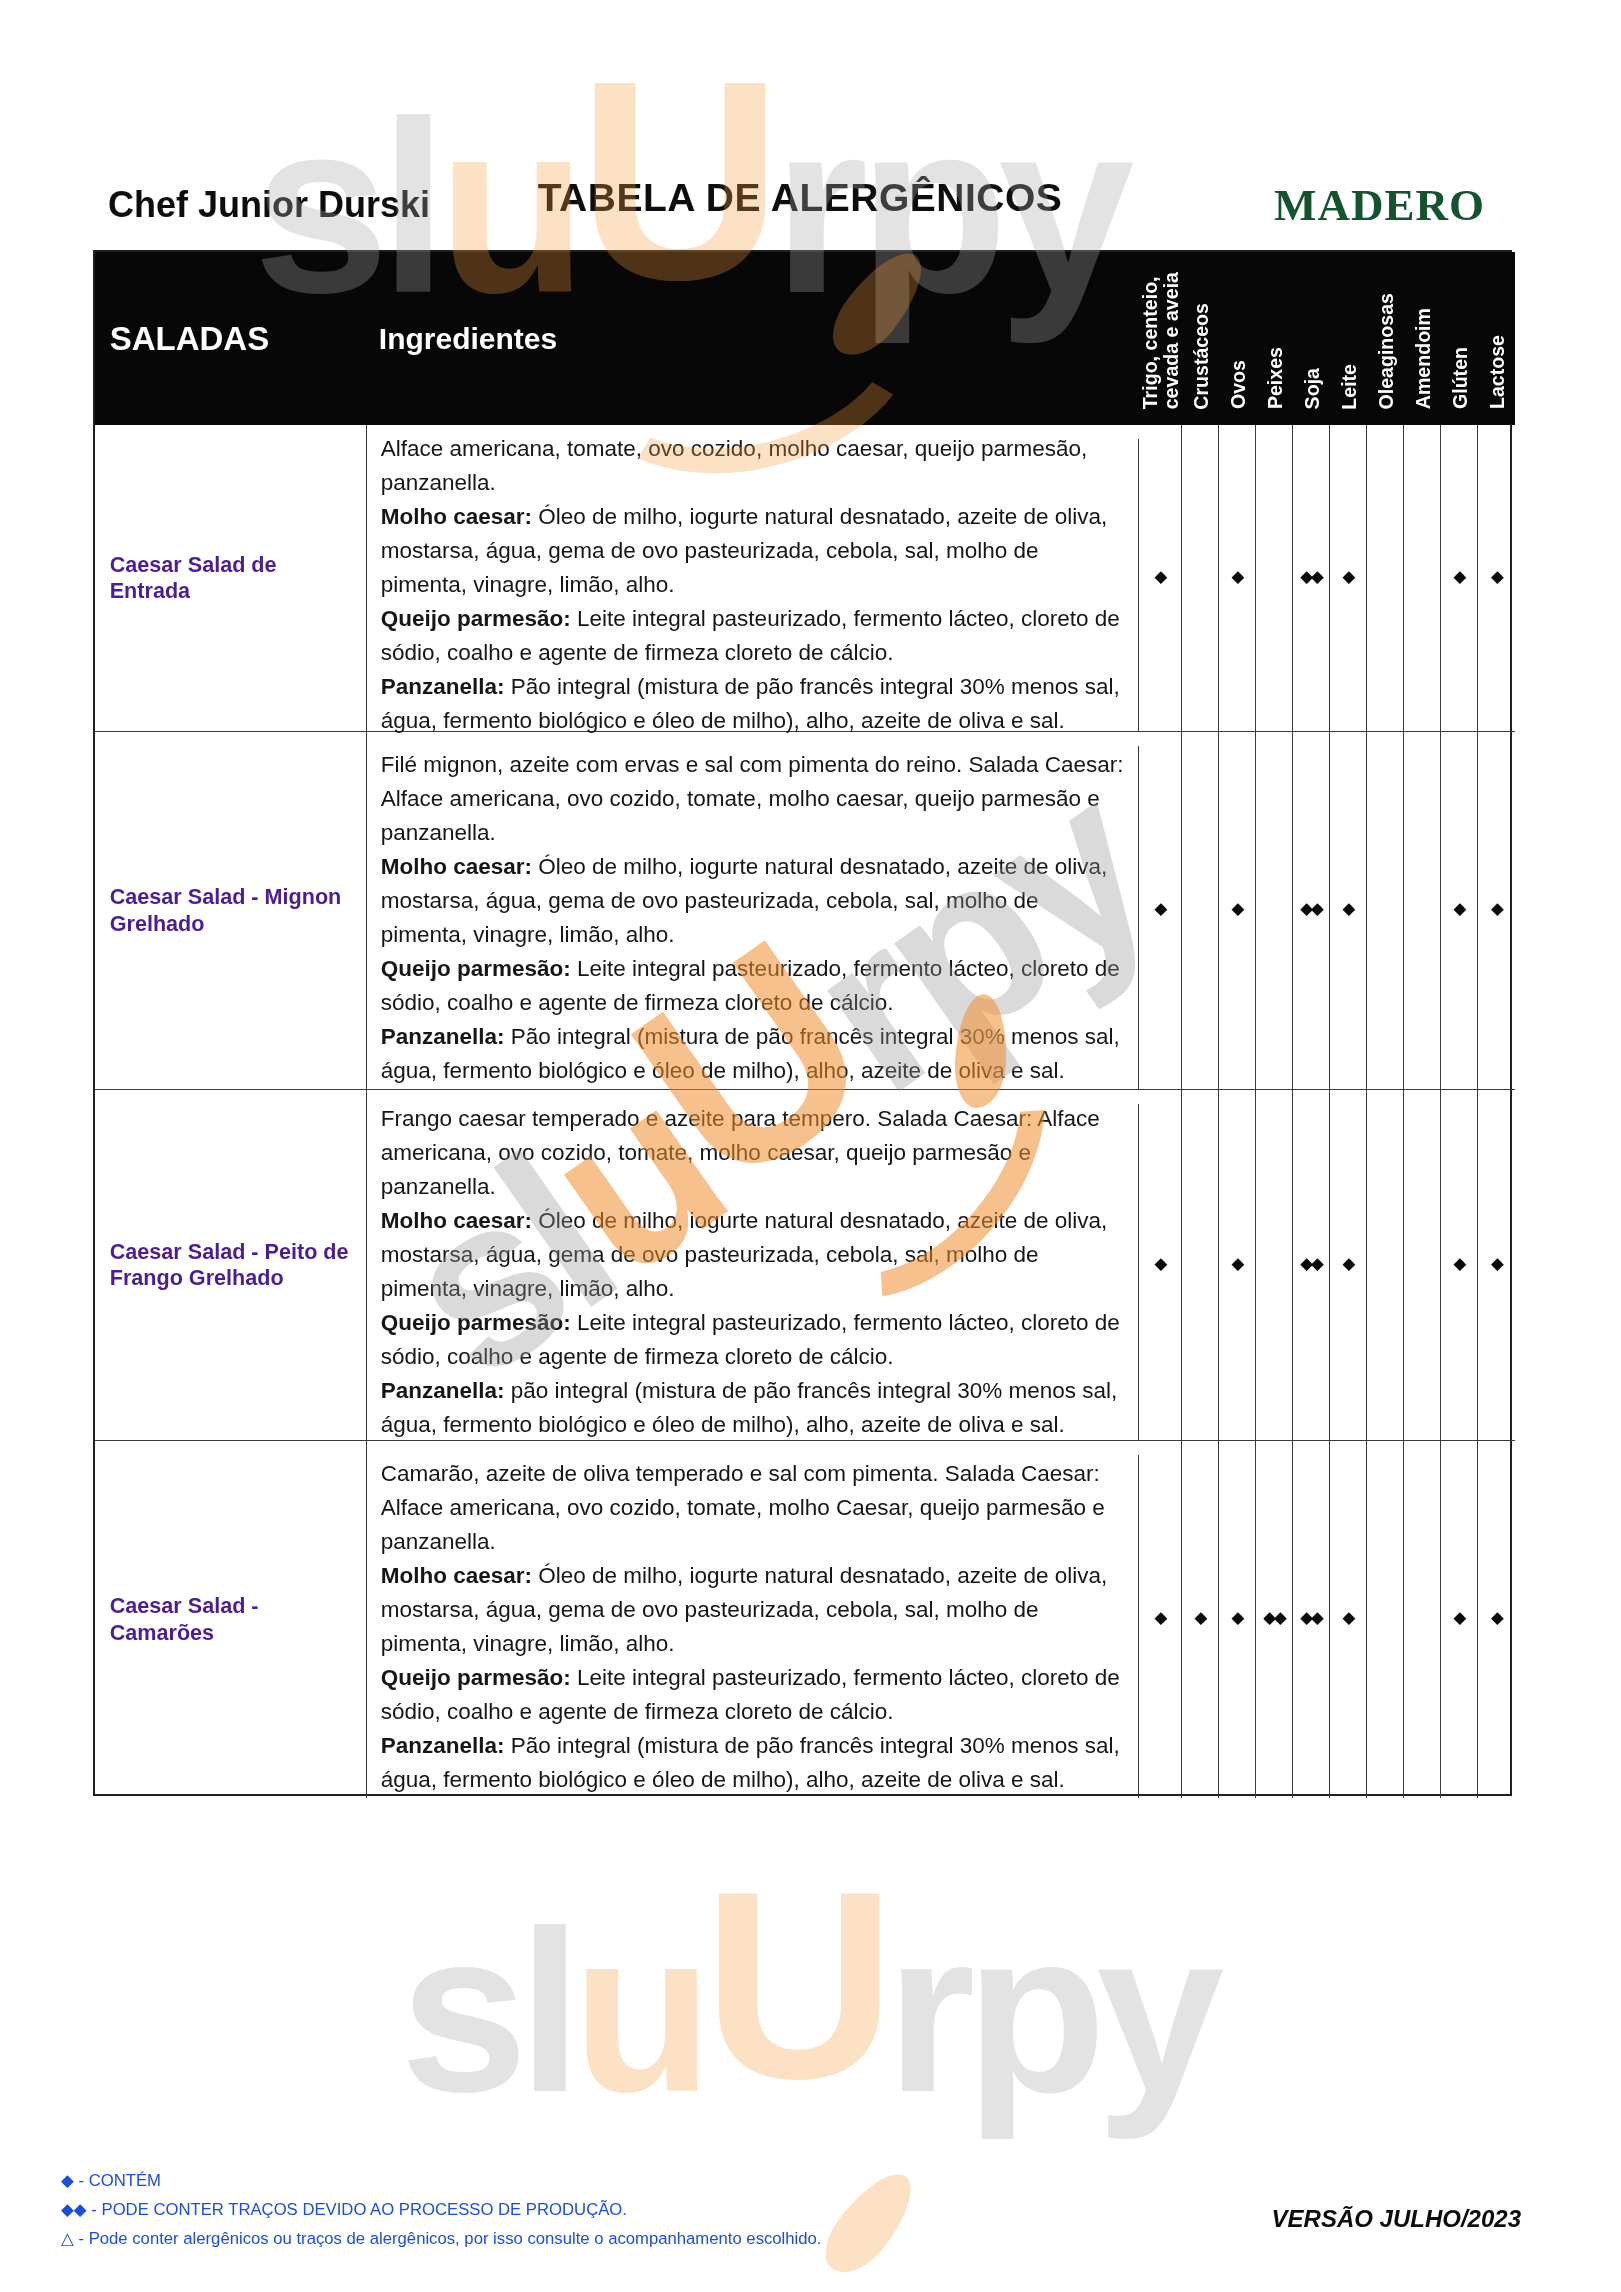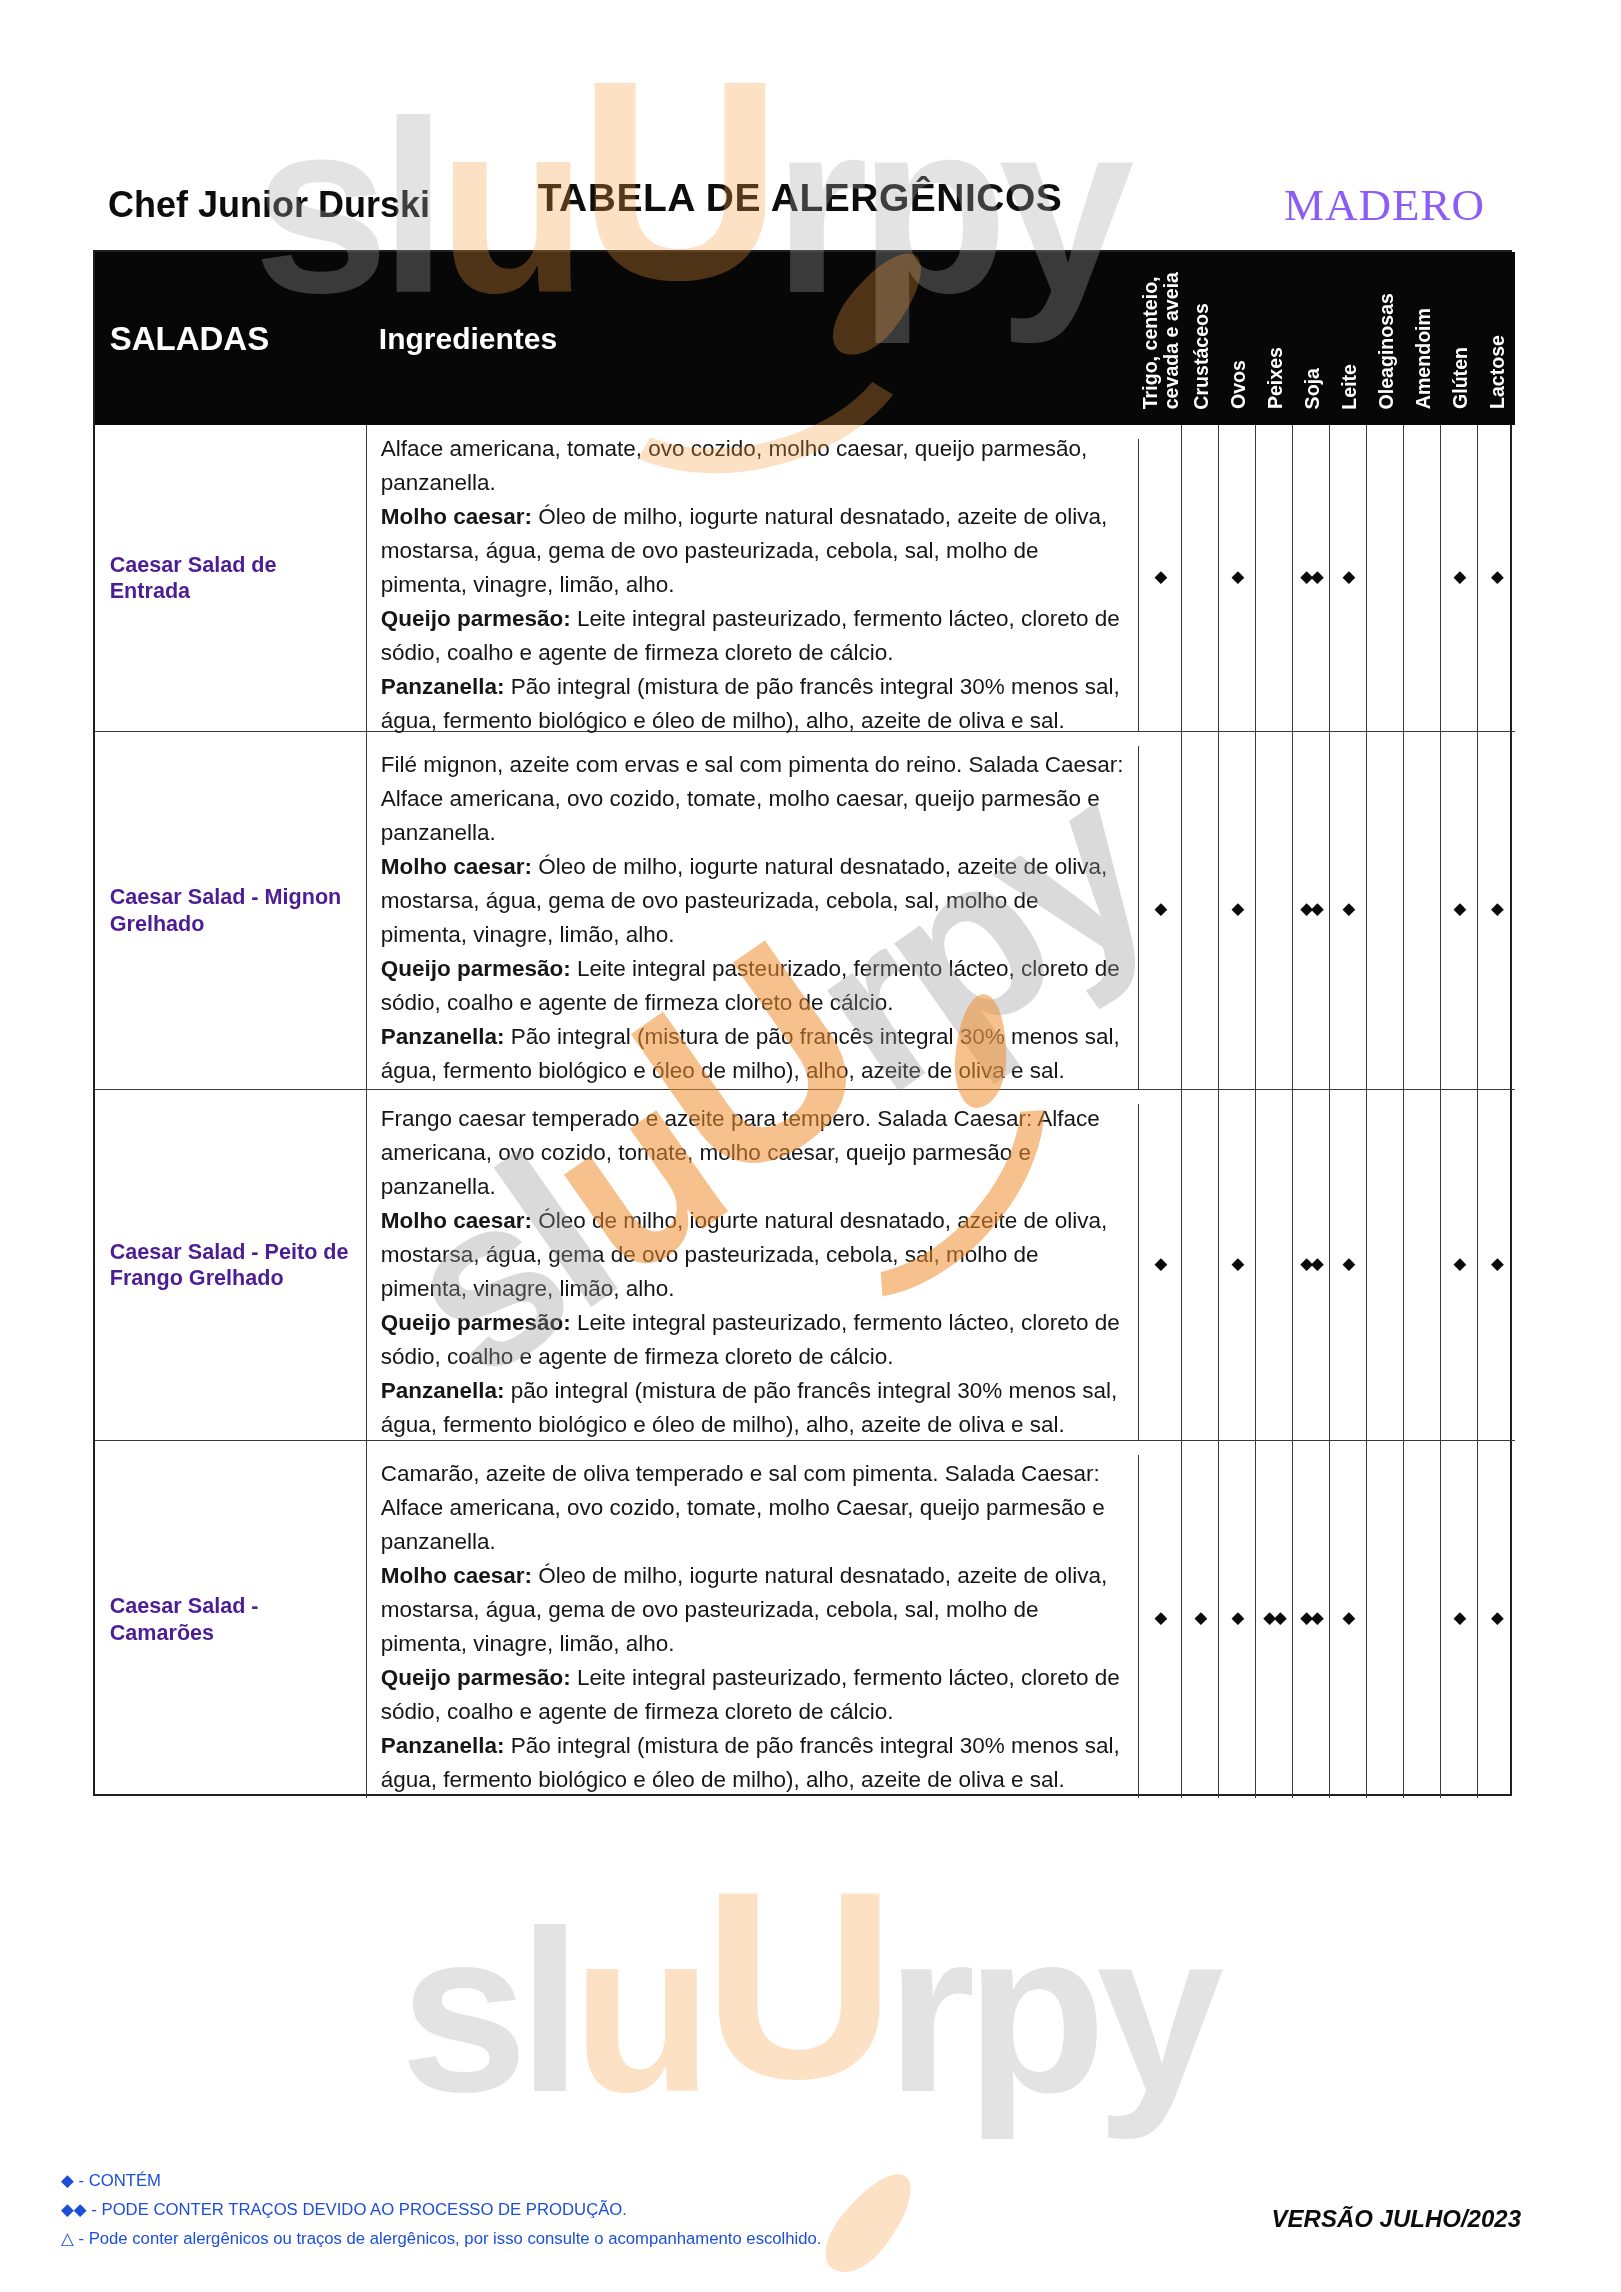--- a/index.html
+++ b/index.html
@@ -2,21 +2,21 @@
 <html><head>
 <meta charset="utf-8">
 <style>
   html,body{margin:0;padding:0;}
   body{font-family:"Liberation Sans",sans-serif;background:#fff;}
   #page{position:relative;width:1621px;height:2293px;background:#ffffff;overflow:hidden;}
 
   
   .chef{position:absolute;left:108px;top:184px;font-size:36px;font-weight:bold;color:#0d0d0d;}
   .doc-title{position:absolute;left:50%;top:176px;transform:translateX(-52%);font-size:39px;font-weight:bold;color:#0d0d0d;letter-spacing:0.5px;}
-  .brand{position:absolute;right:136px;top:179px;font-family:"Liberation Serif",serif;font-size:45px;font-weight:normal;color:#8b5cf6;letter-spacing:1px;}
+  .brand{position:absolute;right:136px;top:179px;font-family:"Liberation Serif",serif;font-size:45px;font-weight:bold;color:#14532d;letter-spacing:1px;}
 
   
   .tbl{
     position:absolute;left:93px;top:250px;width:1419px;height:1546px;
     display:grid;z-index:2;
     grid-template-columns:272px 772px 43px repeat(9,37px);
     grid-template-rows:173px 307px 358px 351px 357px;
     border:2px solid #1f1f1f;box-sizing:border-box;
   }
   .cell{box-sizing:border-box;border-right:1.5px solid #3a3a3a;border-bottom:1.5px solid #3a3a3a;background:transparent;}

